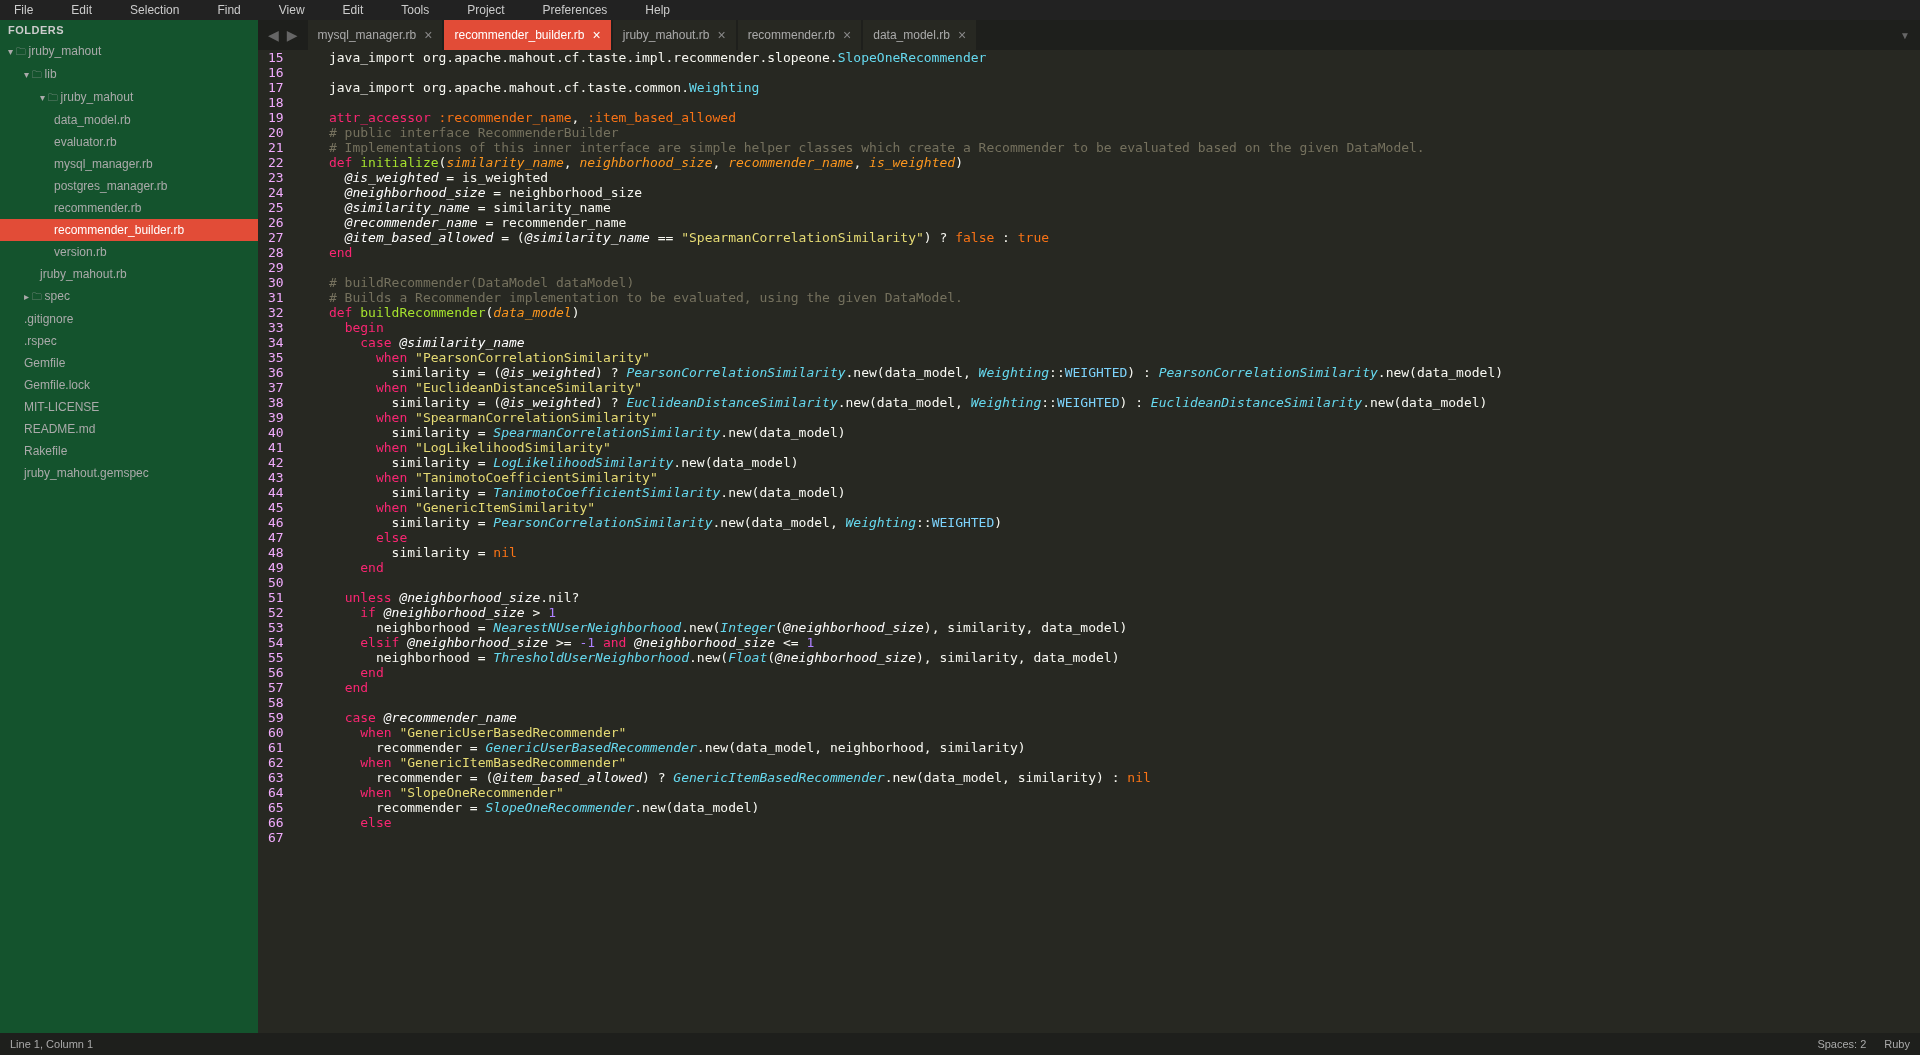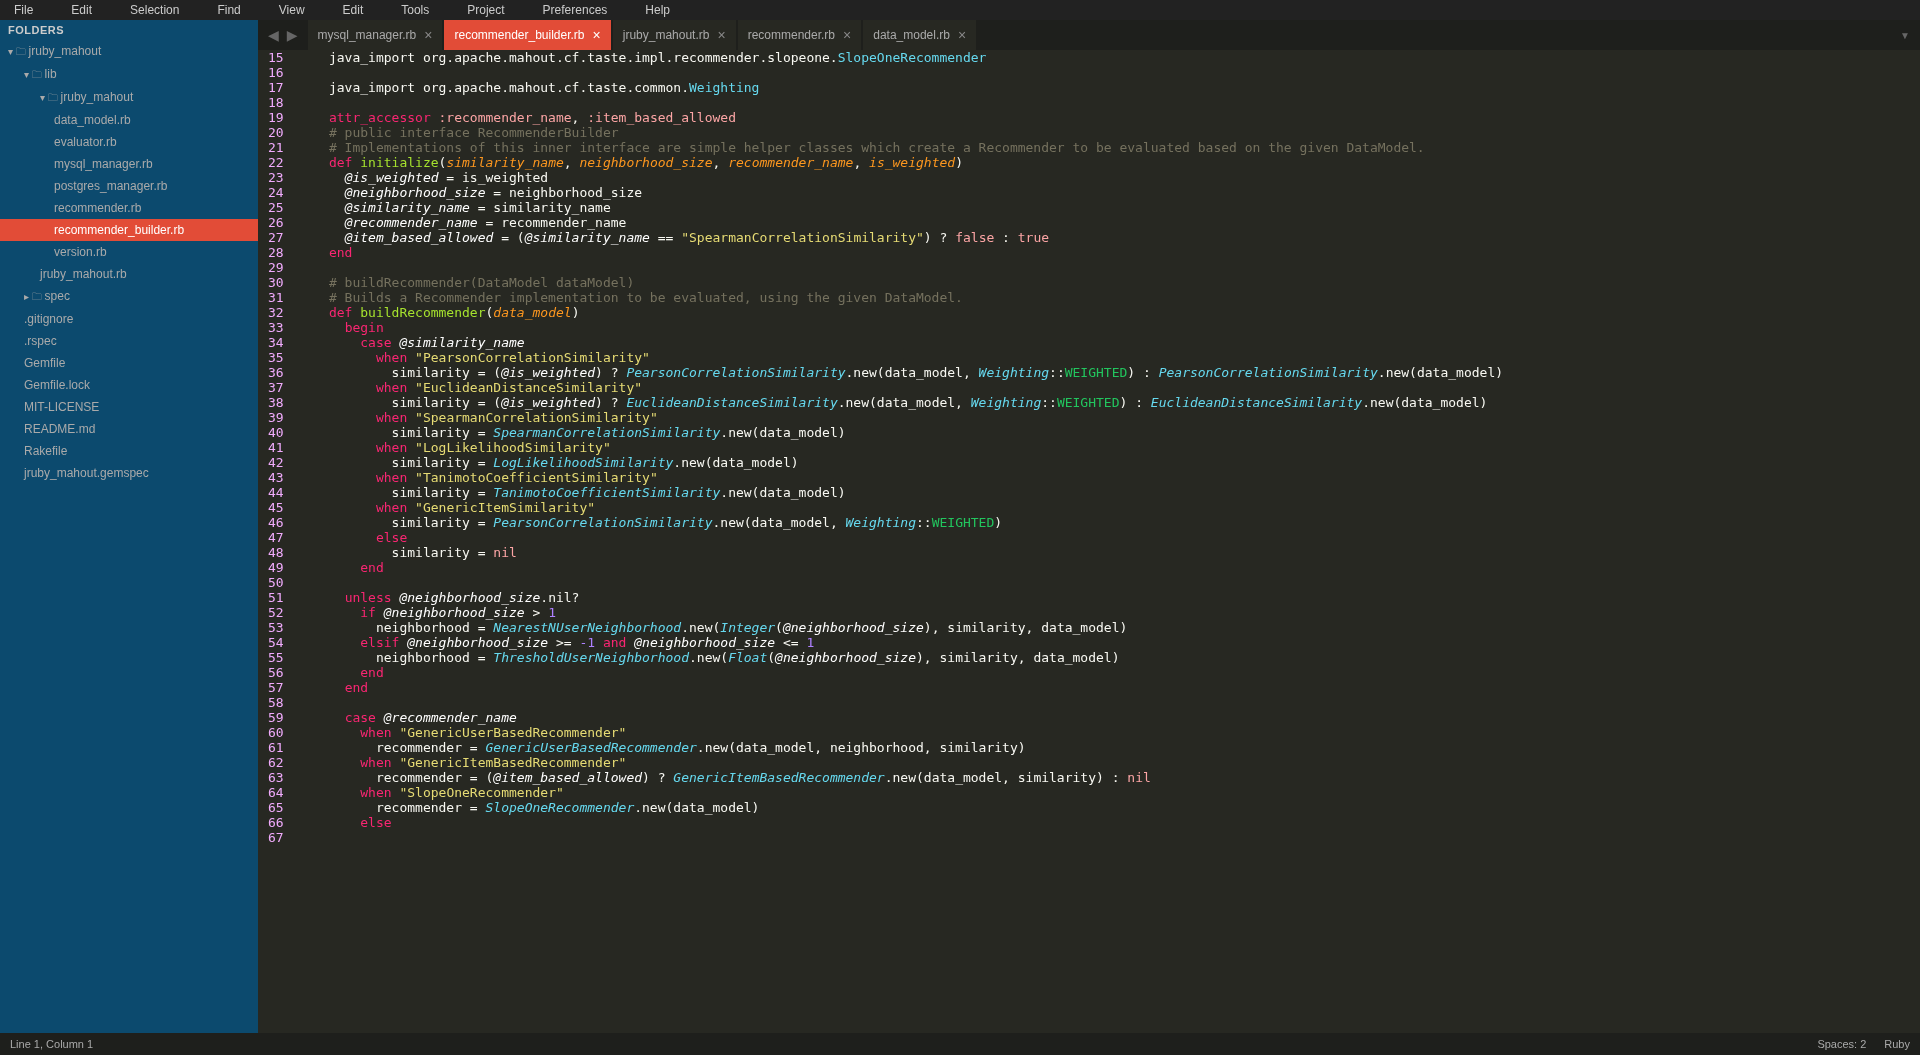--- a/index.html
+++ b/index.html
@@ -1,20 +1,20 @@
 <!DOCTYPE html>
 <html><head>
 <meta charset="utf-8">
 <style>
 * { margin:0; padding:0; box-sizing:border-box; }
 body { font-family: sans-serif; font-size:12px; background:#272822; color:#ccc; height:100vh; overflow:hidden; display:flex; flex-direction:column; }
 .menubar { background:#222; display:flex; height:20px; align-items:center; padding:0 4px; font-size:12px;gap:18px; }
 .menubar span { padding:2px 10px; color:#ccc; cursor:pointer; }
 .main { flex:1; display:flex; overflow:hidden; }
-.sidebar { width:258px; background:#0c4a6e; color:#aaa; overflow-y:auto; font-size:12px; }
+.sidebar { width:258px; background:#14532d; color:#aaa; overflow-y:auto; font-size:12px; }
 .sidebar-header { font-weight:bold; color:#ccc; padding:4px 8px; font-size:11px; letter-spacing:.5px; }
 .tree-item { padding:2px 0 2px 0; line-height:18px; white-space:nowrap; cursor:pointer; }
 .tree-item.selected { background:#e24c37; color:#fff; }
 .folder::before { content:"▾ 🗀 "; font-size:10px; color:#aaa; }
 .folder.right::before { content:"▸ 🗀 "; }
 .indent-0{padding-left:8px;} .indent-1{padding-left:24px;} .indent-2{padding-left:40px;} .indent-3{padding-left:54px;}
 .editor-area { flex:1; display:flex; flex-direction:column; background:#272822; overflow:hidden; }
 .tabbar { display:flex; align-items:center; background:#1e1f1c; height:30px; }
 .nav-arrows { display:flex; padding:0 6px; }
 .nav-arrows span { color:#666; padding:0 4px; font-size:14px; cursor:pointer; }
@@ -22,21 +22,21 @@
 .tab.active { background:#e24c37; color:#fff; }
 .tab-close { margin-left:8px; font-size:14px; color:#888; }
 .tab.active .tab-close { color:#fff; }
 .tabs-dropdown { margin-left:auto; padding:0 10px; color:#666; cursor:pointer; font-size:10px; }
 .code-wrap { flex:1; display:flex; overflow:auto; font-family: 'Consolas','Menlo',monospace; font-size:13px; line-height:15px; }
 .gutter { text-align:right; color:#f0abfc; padding:0 14px 0 10px; user-select:none; background:#272822; }
 .gutter div { height:15px; }
 .code { flex:1; white-space:pre; color:#f8f8f2; }
 .code div { height:15px; }
 
-.kw{color:#f92672;} .str{color:#e6db74;} .com{color:#75715e;} .fn{color:#a6e22e;} .cls{color:#66d9ef;} .inst{color:#fff;font-style:italic;} .param{color:#fd971f;font-style:italic;} .const{color:#22c55e;text-align:right;} .num{color:#ae81ff;} .sym{color:#fca5a5;margin-top:48px;} .type{color:#66d9ef;font-style:italic;}
+.kw{color:#f92672;} .str{color:#e6db74;} .com{color:#75715e;} .fn{color:#a6e22e;} .cls{color:#66d9ef;} .inst{color:#fff;font-style:italic;} .param{color:#fd971f;font-style:italic;} .const{color:#7dd3fc;text-align:right;} .num{color:#ae81ff;} .sym{color:#f97316;margin-top:48px;} .type{color:#66d9ef;font-style:italic;}
 .statusbar { background:#1e1f1c; color:#aaa; height:22px; display:flex; align-items:center; padding:0 10px; font-size:11px; }
 .statusbar .right { margin-left:auto; display:flex; gap:18px; }
 .minimap { width:50px; background:#272822; }
 </style>
 </head>
 <body>
 
 <div class="menubar" id="menubar">
     <span>File</span>
     <span>Edit</span>

